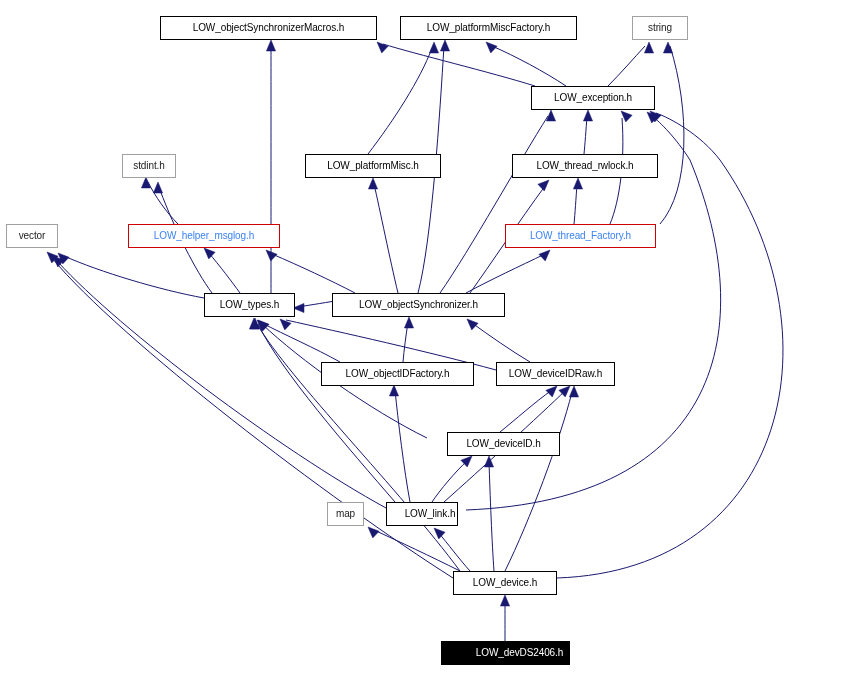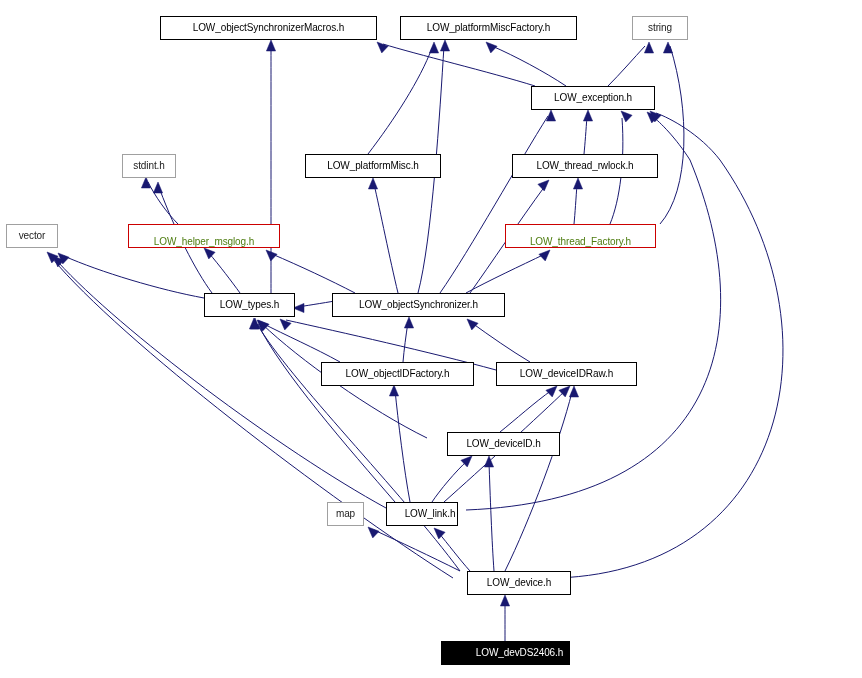--- a/index.html
+++ b/index.html
@@ -46,22 +46,21 @@
     background: #ffffff;
     color: #000000;
     border: 1px solid #000000;
   }
   .node.sys {
     border-color: #a0a0a0;
     color: #222222;
   }
   .node.hl {
     border-color: #cc0000;
-    color: #4d7c0f;
-    align-items: flex-end;
+    color: #3b82f6;
   }
   .node.cur {
     background: #000000;
     color: #ffffff;
     border: 1px solid #000000;
     padding-left: 28px;
   }
   .node-label {
     display: block;
     padding: 0 5px;
@@ -188,32 +187,32 @@
       </div>
       <div class="node" style="left: 204px; top: 293px; width: 91px;">
         <span class="node-label">LOW_types.h</span>
       </div>
       <div class="node" style="left: 332px; top: 293px; width: 173px;">
         <span class="node-label">LOW_objectSynchronizer.h</span>
       </div>
       <div class="node" style="left: 321px; top: 362px; width: 153px;">
         <span class="node-label">LOW_objectIDFactory.h</span>
       </div>
-      <div class="node" style="left: 496px; top: 362px; width: 141px; text-align: center;">
+      <div class="node" style="left: 496px; top: 362px; width: 119px; text-align: center;">
         <span class="node-label">LOW_deviceIDRaw.h</span>
       </div>
       <div class="node" style="left: 447px; top: 432px; width: 113px;">
         <span class="node-label">LOW_deviceID.h</span>
       </div>
       <div class="node sys" style="left: 327px; top: 502px; width: 37px;">
         <span class="node-label">map</span>
       </div>
       <div class="node" style="left: 386px; top: 502px; width: 72px; padding-left: 16px;">
         <span class="node-label">LOW_link.h</span>
       </div>
-      <div class="node" style="left: 453px; top: 571px; width: 104px; margin-left: 14px;">
+      <div class="node" style="left: 453px; top: 571px; width: 104px;">
         <span class="node-label">LOW_device.h</span>
       </div>
       <div class="node cur" style="left: 441px; top: 641px; width: 129px;">
         <span class="node-label">LOW_devDS2406.h</span>
       </div>
     </div>
 </div>
 
 </body></html>

